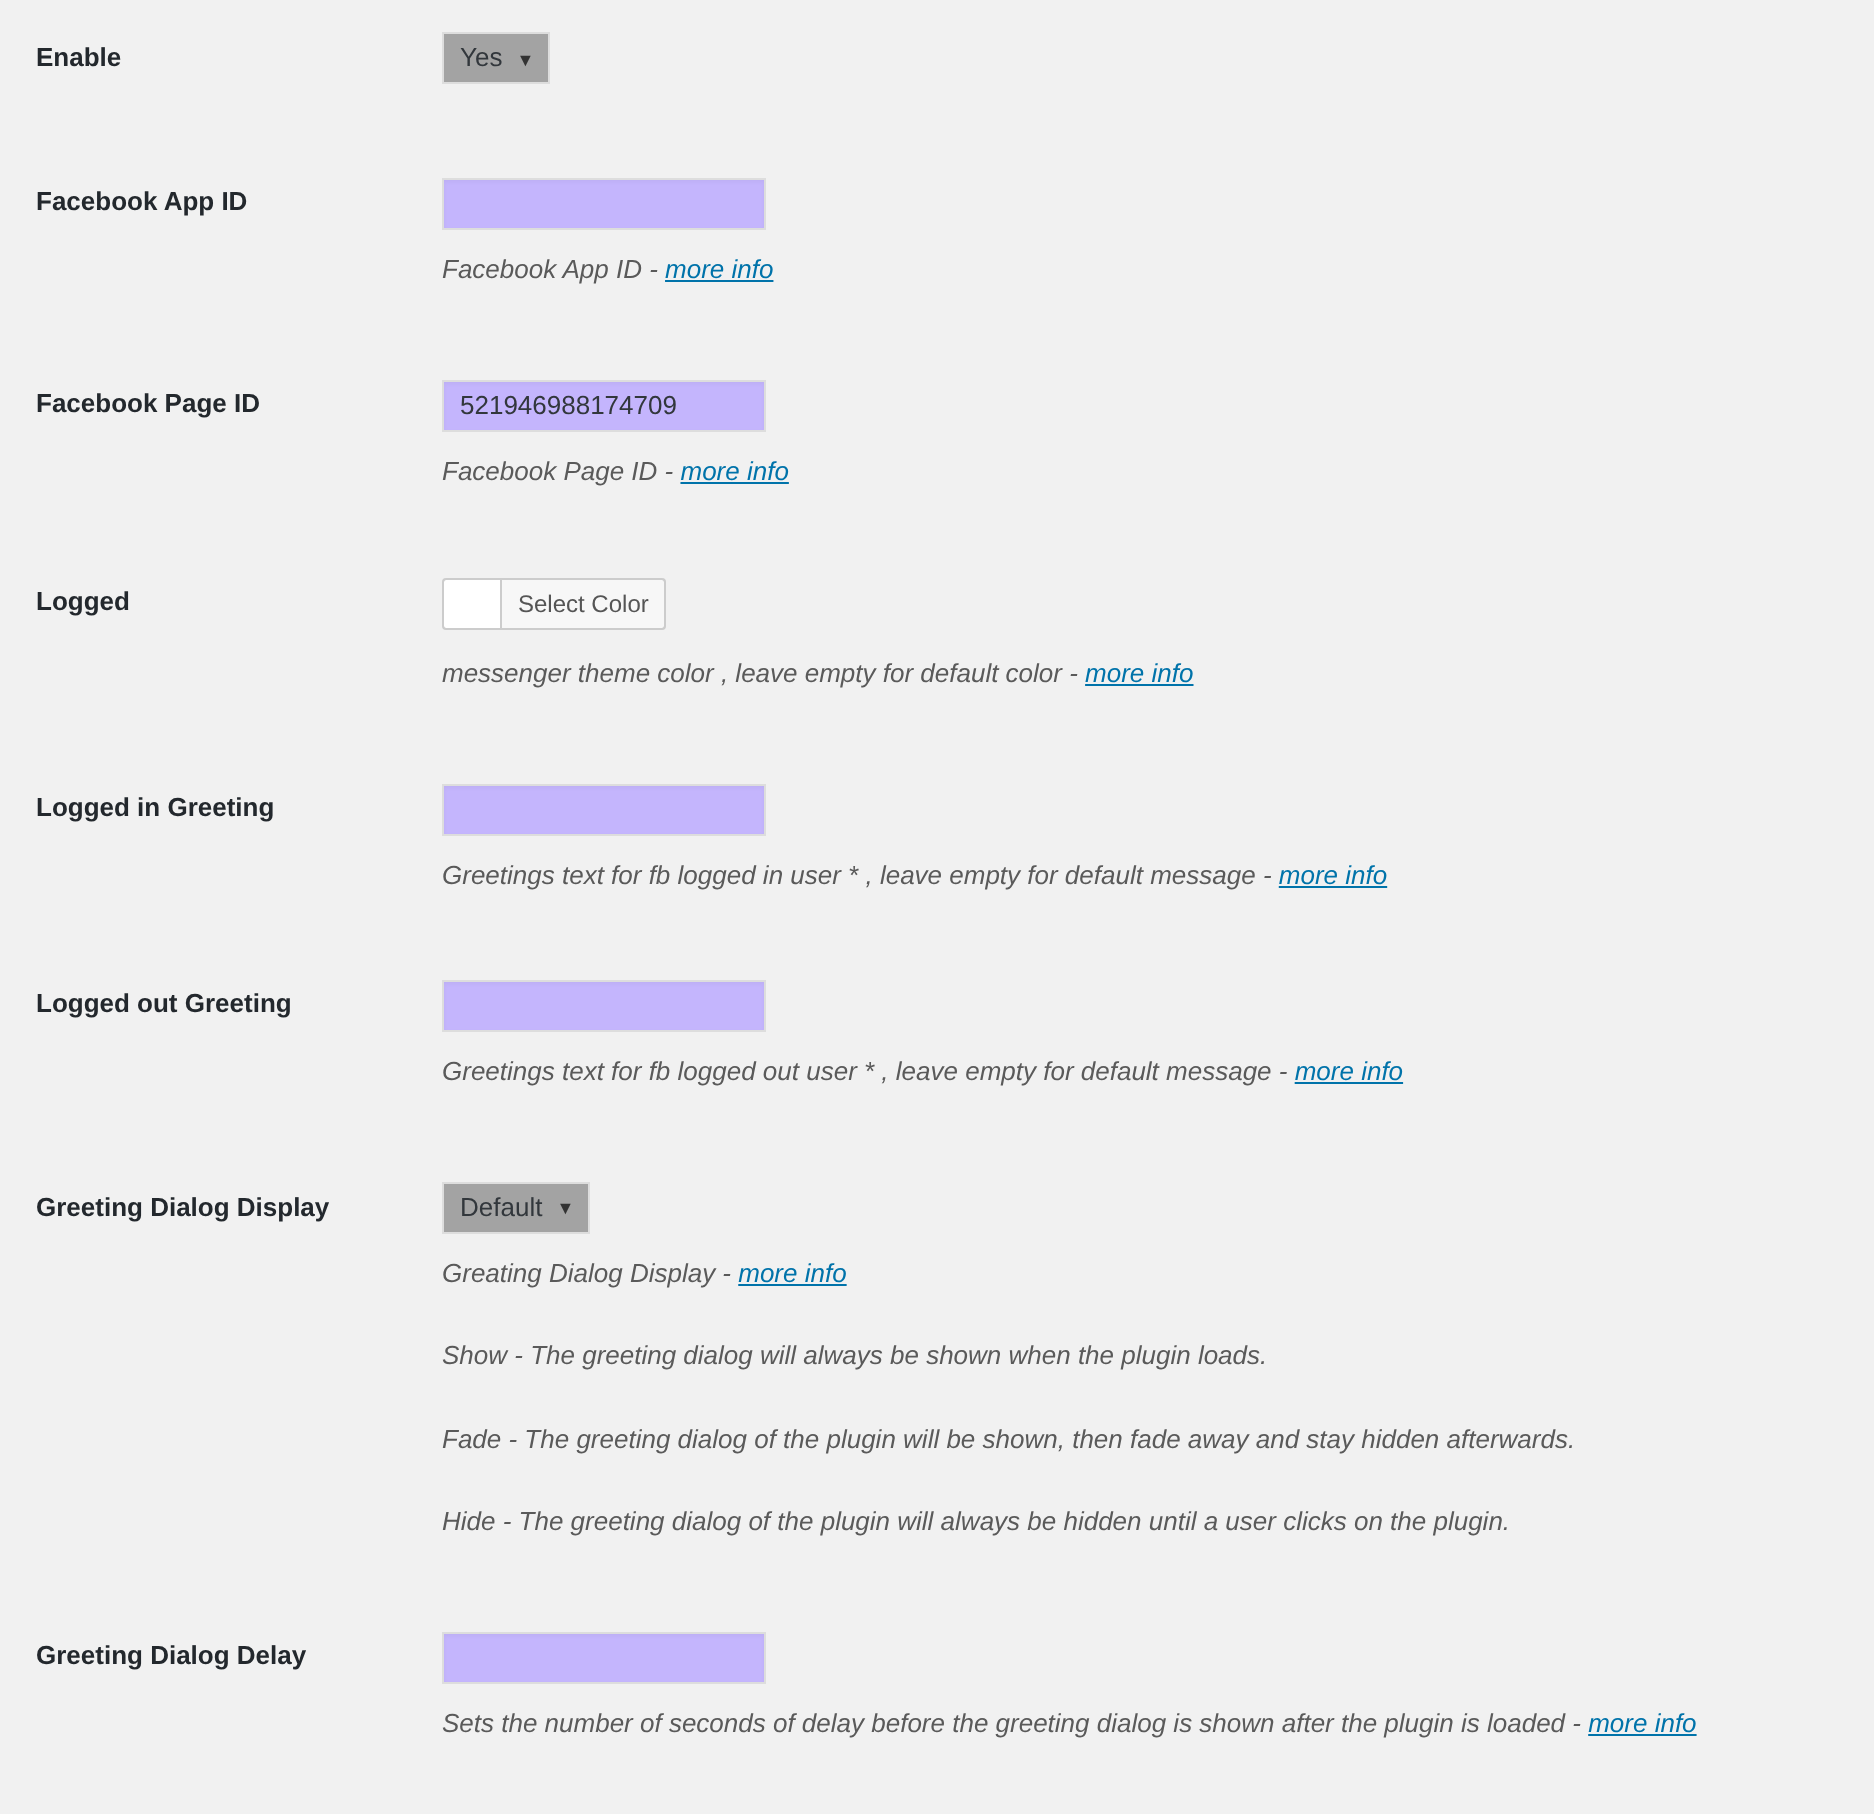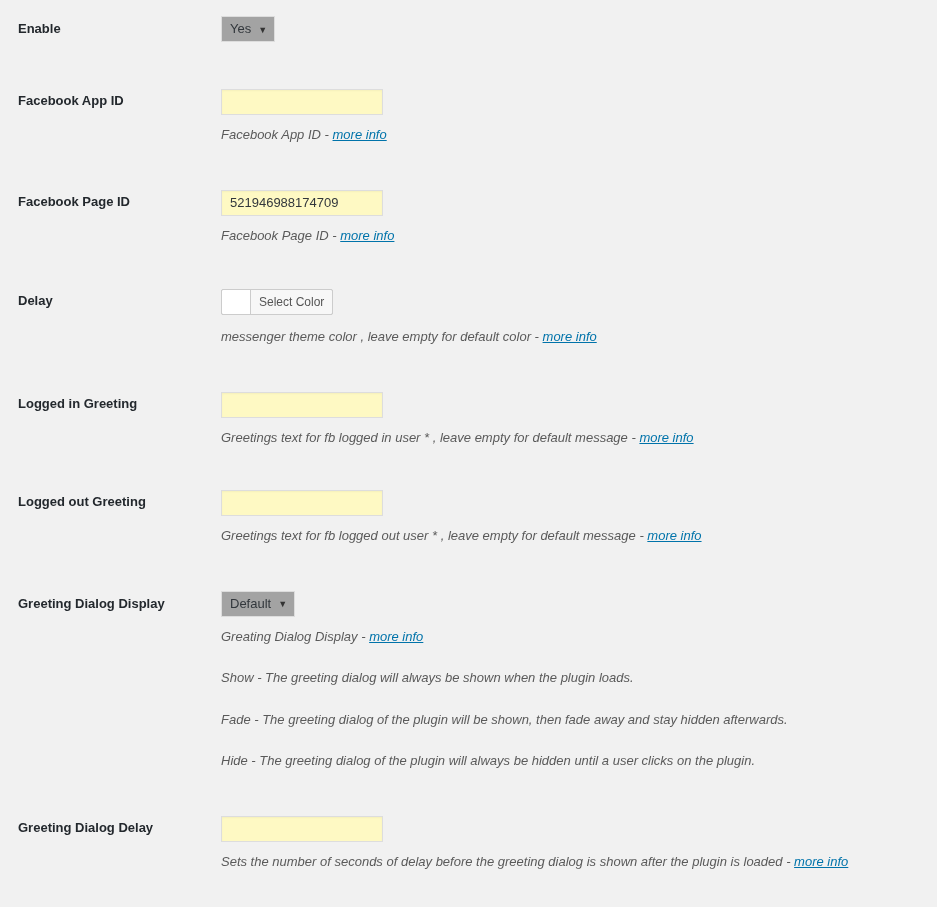--- a/index.html
+++ b/index.html
@@ -43,21 +43,21 @@
     padding-right: 10px;
     box-sizing: border-box;
   }
 
   
   .text-input {
     width: 162px;
     height: 26px;
     box-sizing: border-box;
     border: 1px solid #ddd;
-    background: #fef9c3;
+    background: #c4b5fd;
     color: #32373c;
     font-family: "Liberation Sans", sans-serif;
     font-size: 13px;
     padding: 0 8px;
     border-radius: 0;
     outline: none;
     box-shadow: 0 1px 2px rgba(0,0,0,0.04) inset;
   }
 
   
@@ -180,21 +180,21 @@
     <div class="label-cell label-off-1">Facebook Page ID</div>
     <div class="field-cell">
       <input class="text-input" type="text" value="521946988174709" style="">
       <div class="hint hint-1">
         <span>Facebook Page ID - </span><span class="link">more info</span>
       </div>
     </div>
   </div>
 
   <div class="row r-color">
-    <div class="label-cell label-off-1">Delay</div>
+    <div class="label-cell label-off-1">Logged</div>
     <div class="field-cell">
       <div class="color-picker">
         <span class="swatch"></span>
         <span class="cp-label">Select Color</span>
       </div>
       <div class="hint hint-1">
         <span>messenger theme color , leave empty for default color - </span><span class="link">more info</span>
       </div>
     </div>
   </div>

